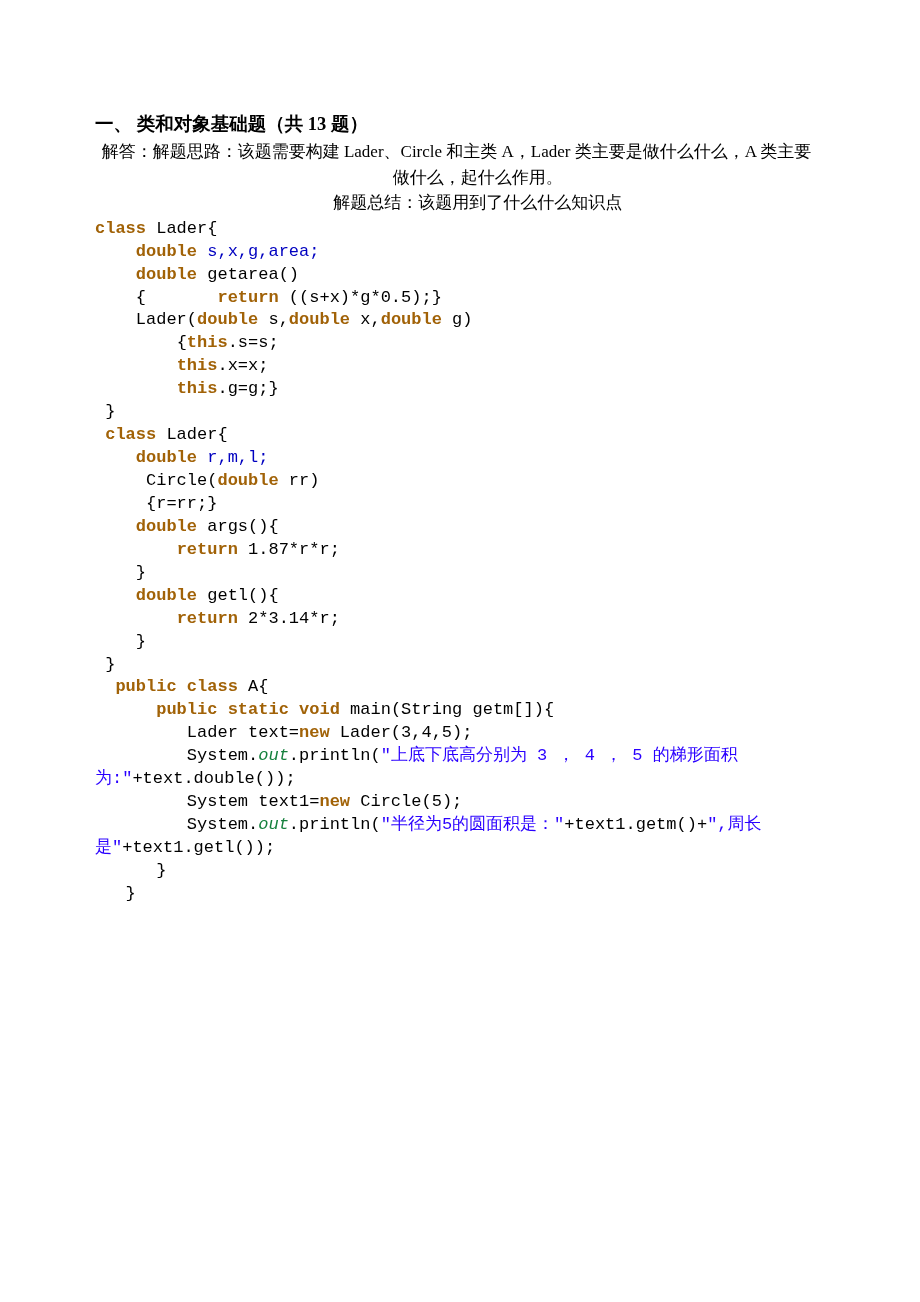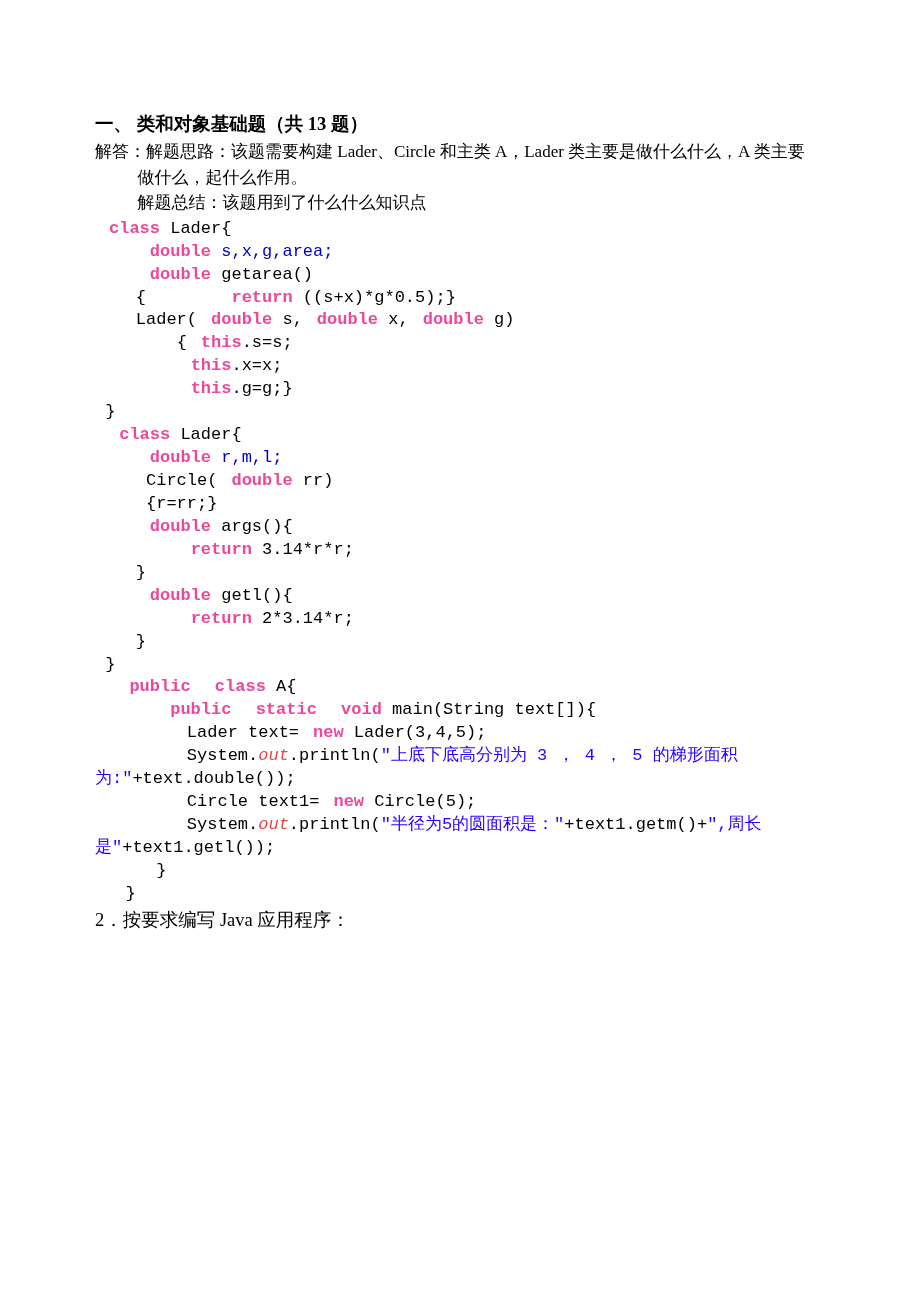--- a/index.html
+++ b/index.html
@@ -22,40 +22,41 @@
     font-weight: bold;
     font-family: "SimSun", "宋体", serif;
   }
   .body-text {
     font-family: "SimSun", "宋体", serif;
     text-align: justify;
   }
   .note {
     font-family: "SimSun", "宋体", serif;
     font-size: 17px;
+    text-align: center;
   }
   .note-indent {
     padding-left: 2.5em;
     text-indent: -2.5em;
   }
   .note-single {
     padding-left: 2.5em;
     font-family: Liberation Mono, monospace;
   }
   .code {
     font-family: "Courier New", Courier, monospace;
     font-size: 17px;
     line-height: 1.35;
     white-space: pre-wrap;
     color: #000000;
   }
-  .kw { color: #ec4899; font-weight: bold; margin-left: 14px; }
+  .kw { color: #a16207; font-weight: bold; }
   .field { color: #0000c0; }
   .str { color: #2a00ff; }
-  .st { color: #ef4444; font-style: italic; }
+  .st { color: #15803d; font-style: italic; }
 </style>
 </head>
 <body>
 
 <div class="page">
 
   <div class="section-title">一、   类和对象基础题（共 13 题）</div>
 
 
   <div class="note note-indent">解答：解题思路：该题需要构建 Lader、Circle 和主类 A，Lader 类主要是做什么什么，A 类主要做什么，起什么作用。</div>
@@ -70,31 +71,30 @@
 <span>    Lader(</span><span class="kw">double</span><span> s,</span><span class="kw">double</span><span> x,</span><span class="kw">double</span><span> g)</span>
 <span>        {</span><span class="kw">this</span><span>.s=s;</span>
         <span class="kw">this</span><span>.x=x;</span>
         <span class="kw">this</span><span>.g=g;}</span>
 <span> }</span>
  <span class="kw">class</span> <span>Lader{</span>
     <span class="kw">double</span> <span class="field">r</span><span class="field">,m,l;</span>
 <span>     Circle(</span><span class="kw">double</span><span> rr)</span>
 <span>     {r=rr;}</span>
     <span class="kw">double</span><span> args(){</span>
-        <span class="kw">return</span><span> 3.14*r*r;</span>
+        <span class="kw">return</span><span> 1.87*r*r;</span>
 <span>    }</span>
     <span class="kw">double</span><span> getl(){</span>
         <span class="kw">return</span><span> 2*3.14*r;</span>
 <span>    }</span>
 <span> }</span>
   <span class="kw">public</span> <span class="kw">class</span><span> A{</span>
-<span>      </span><span class="kw">public</span> <span class="kw">static</span> <span class="kw">void</span><span> main(String text[]){</span>
+<span>      </span><span class="kw">public</span> <span class="kw">static</span> <span class="kw">void</span><span> main(String getm[]){</span>
 <span>         Lader text=</span><span class="kw">new</span><span> Lader(3,4,5);</span>
 <span>         System.</span><span class="st">out</span><span>.println(</span><span class="str">"上底下底高分别为 3 ， 4 ， 5 的梯形面积为:"</span><span>+text.double());</span>
-<span>         Circle text1=</span><span class="kw">new</span><span> Circle(5);</span>
+<span>         System text1=</span><span class="kw">new</span><span> Circle(5);</span>
 <span>         System.</span><span class="st">out</span><span>.println(</span><span class="str">"半径为5的圆面积是："</span><span>+text1.getm()+</span><span class="str">",周长是"</span><span>+text1.getl());</span>
 <span>      }</span>
 <span>   }</span></div>
 
 
-  <div class="body-text">2．按要求编写 Java 应用程序：</div>
 
 </div>
 
 </body></html>

